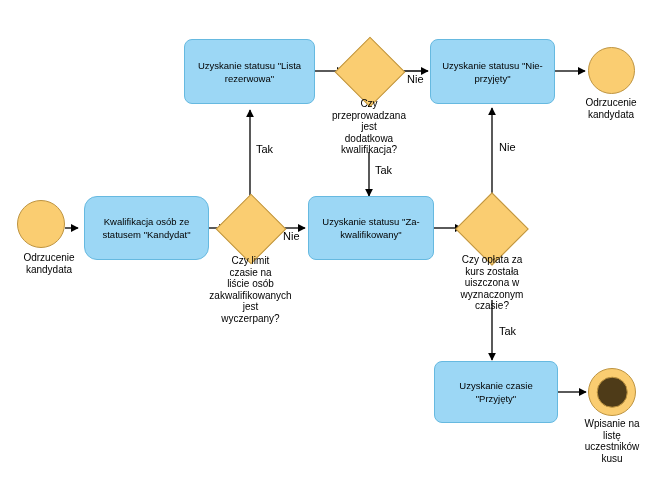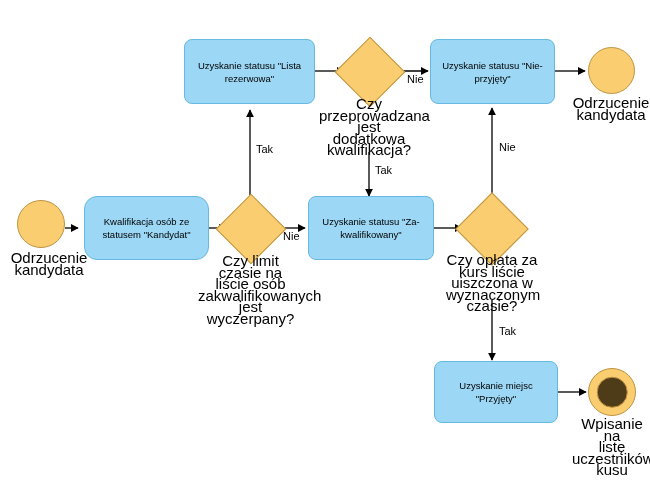--- a/index.html
+++ b/index.html
@@ -78,21 +78,21 @@
     height: 62%;
     border-radius: 50%;
     background: #4E3B18;
     border: 1px solid #BE9440;
   }
   
   .caption {
     position: absolute;
     text-align: center;
     color: #000000;
-    font-size: 15px;
+    font-size: 10px;
     line-height: 11.5px;
     white-space: pre-line;
   }
   
   .edge-label {
     position: absolute;
     color: #000000;
     font-size: 11px;
     line-height: 10px;
     white-space: nowrap;
@@ -184,26 +184,26 @@
   <div class="caption" style="left:571px; top:97px; width:80px;">Odrzucenie
 kandydata</div>
 
   <div class="node task" style="left:308px; top:196px; width:126px; height:64px;">Uzyskanie statusu "Za-
 kwalifikowany"</div>
 
   <div class="gateway" style="left:466px; top:203px; width:50px; height:50px;">
     <div class="dia"></div>
   </div>
   <div class="caption" style="left:446px; top:254px; width:92px;">Czy opłata za
-kurs liście
+kurs została
 uiszczona w
 wyznaczonym
 czasie?</div>
 
-  <div class="node task" style="left:434px; top:361px; width:124px; height:62px;">Uzyskanie miejsc
+  <div class="node task" style="left:434px; top:361px; width:124px; height:62px;">Uzyskanie czasie
 "Przyjęty"</div>
 
   <div class="node event-end-ring" style="left:588px; top:368px; width:48px; height:48px; position:absolute;">
     <div class="core"></div>
   </div>
   <div class="caption" style="left:572px; top:418px; width:80px;">Wpisanie na
 listę
 uczestników
 kusu</div>
 

